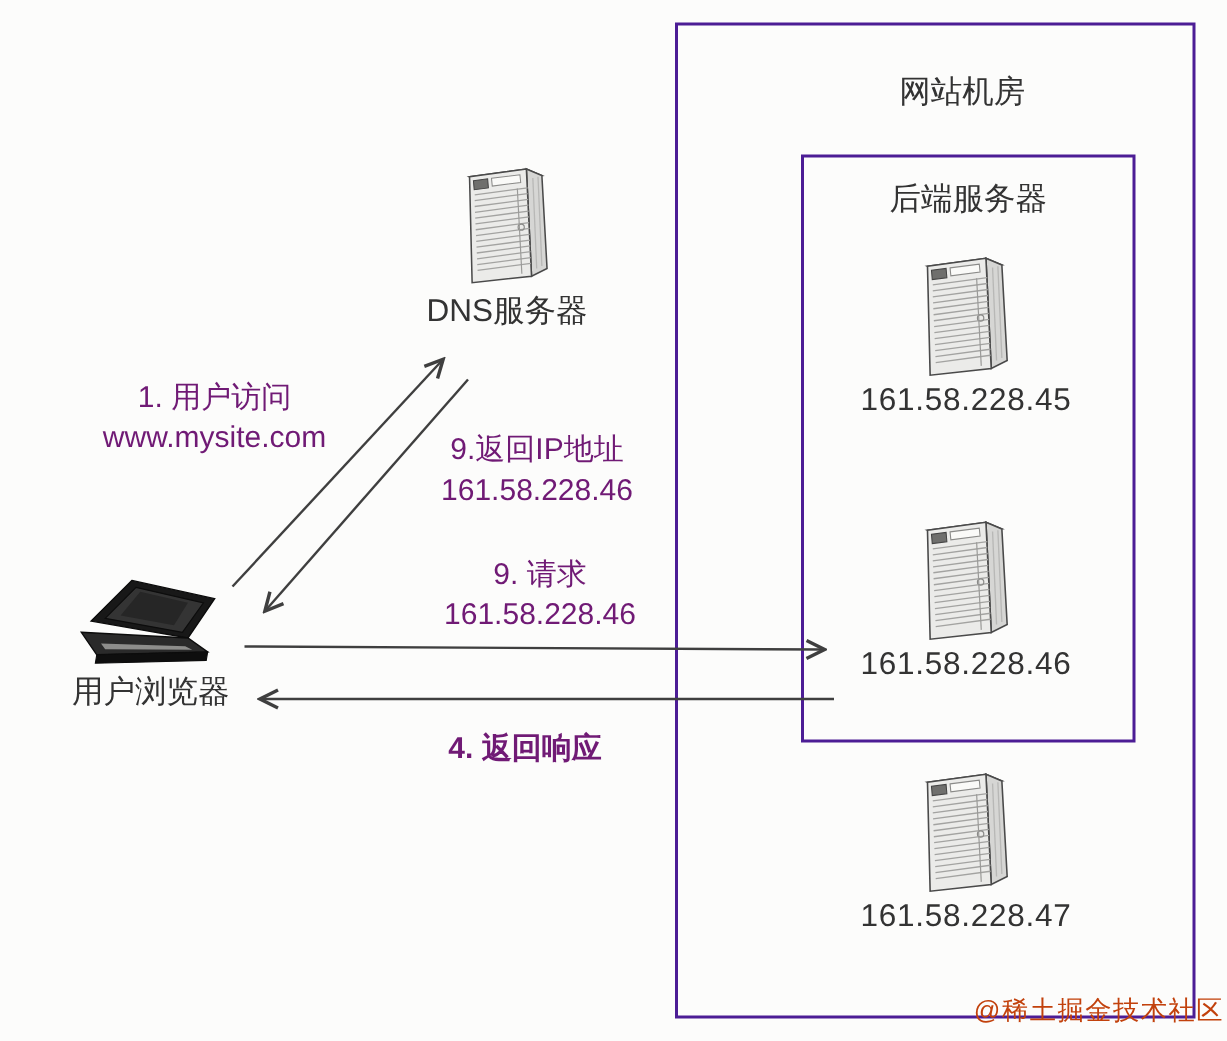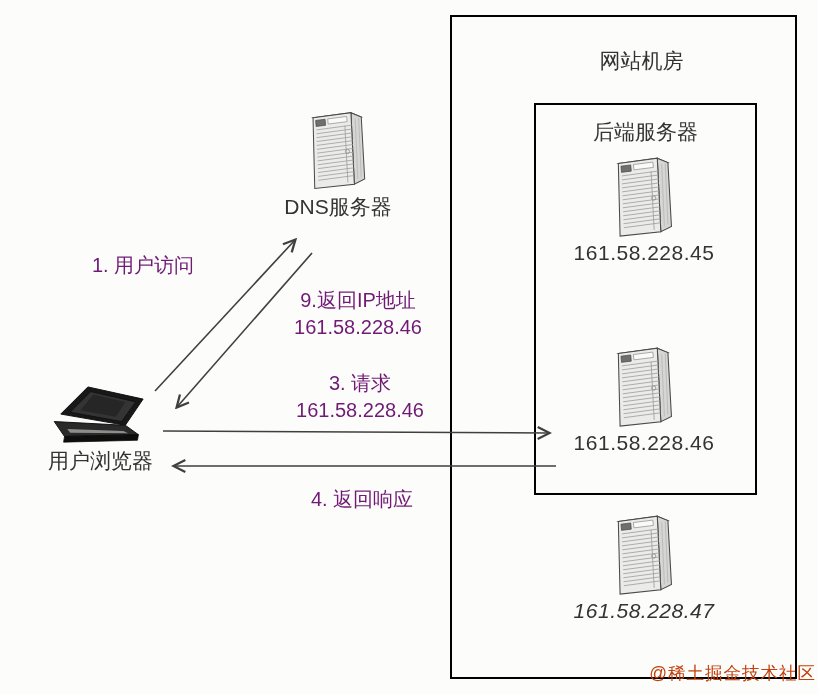--- a/index.html
+++ b/index.html
@@ -13,21 +13,21 @@
     width:818px;height:694px;
     background:#fcfcfb;
     overflow:hidden;
   }
   .arrow-layer{
     position:absolute;left:0;top:0;width:818px;height:694px;
     pointer-events:none;
   }
   .box{
     position:absolute;
-    border:2px solid #000000;
+    border:2px solid #4c1d95;
     background:transparent;
     box-sizing:border-box;
   }
   .outer-box{left:450px;top:15px;width:347px;height:664px;}
   .inner-box{left:534px;top:103px;width:223px;height:392px;}
   .box-title{
     text-align:center;
     font-size:21px;
     color:#333;
     white-space:nowrap;
@@ -120,35 +120,35 @@
 <div class="canvas">
 
   <div class="box outer-box">
     <div class="box-title outer-title">网站机房</div>
   </div>
 
   <div class="box inner-box">
     <div class="box-title inner-title">后端服务器</div>
   </div>
 
-  <div class="node server-node" style="top:152px;">
+  <div class="node server-node" style="top:166px;">
     <svg width="64" height="85" viewBox="0 0 72 96">
         <use href="#sym-server"></use>
       </svg>
     <div class="server-ip">161.58.228.45</div>
   </div>
 
   <div class="node server-node" style="top:342px;">
     <svg width="64" height="85" viewBox="0 0 72 96">
         <use href="#sym-server"></use>
       </svg>
     <div class="server-ip">161.58.228.46</div>
   </div>
 
-  <div class="node server-node" style="top:510px;font-style:italic;">
+  <div class="node server-node" style="top:510px;">
     <svg width="64" height="85" viewBox="0 0 72 96">
         <use href="#sym-server"></use>
       </svg>
     <div class="server-ip">161.58.228.47</div>
   </div>
 
   <div class="node" style="left:28px;top:386px;width:145px;">
     <svg width="102" height="58" viewBox="0 0 104 62">
         <use href="#sym-laptop"></use>
       </svg>
@@ -171,31 +171,32 @@
     <g stroke="#3f3f3f" stroke-width="1.6" fill="none">
       <line x1="155" y1="391" x2="295" y2="240" marker-end="url(#ah)"></line>
       <line x1="312" y1="253" x2="177" y2="407" marker-end="url(#ah)"></line>
       <line x1="163" y1="431" x2="549" y2="433" marker-end="url(#ah)"></line>
       <line x1="556" y1="466" x2="174" y2="466" marker-end="url(#ah)"></line>
     </g>
   </svg>
 
   <div class="flow-label" style="left:38px;top:252px;width:210px;">
     <div>1. 用户访问</div>
+    <div>www.mysite.com</div>
   </div>
 
   <div class="flow-label" style="left:272px;top:287px;width:172px;">
     <div>9.返回IP地址</div>
     <div>161.58.228.46</div>
   </div>
 
   <div class="flow-label" style="left:274px;top:370px;width:172px;">
-    <div>3. 请求</div>
+    <div>9. 请求</div>
     <div>161.58.228.46</div>
   </div>
 
-  <div class="flow-label" style="left:276px;top:486px;width:172px;">
+  <div class="flow-label" style="left:264px;top:486px;width:172px;font-weight:bold;">
     <div>4. 返回响应</div>
   </div>
 
   <div class="watermark">@稀土掘金技术社区</div>
 
 </div>
 
 </body></html>

